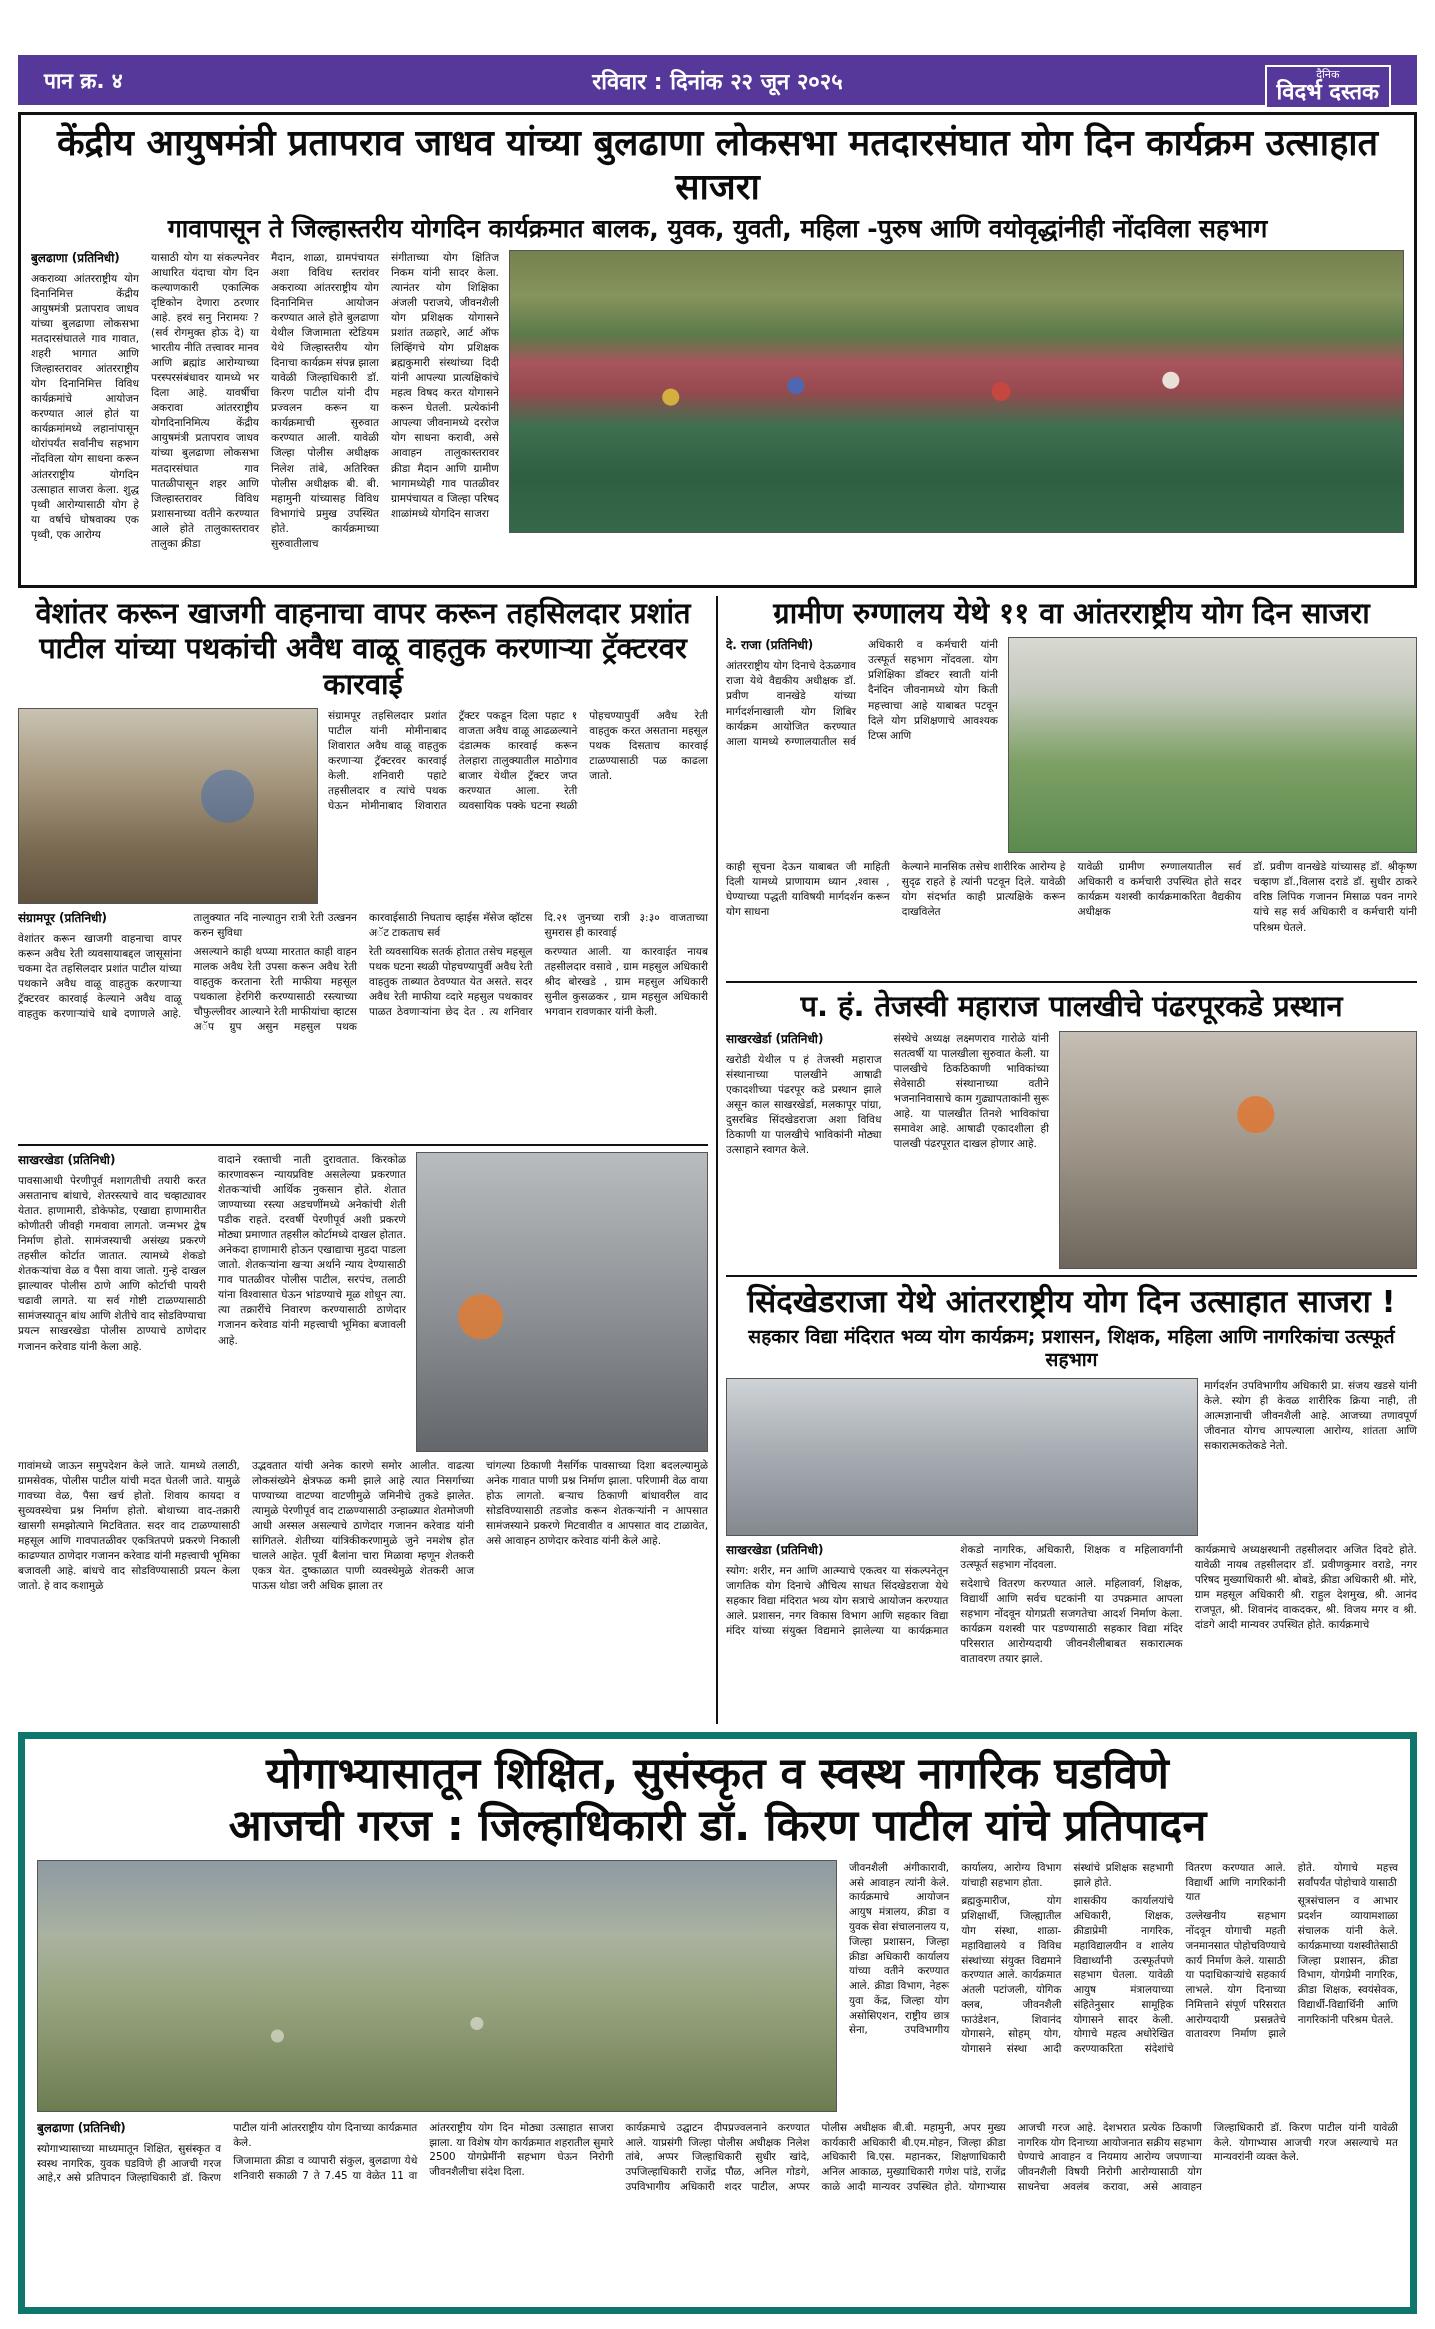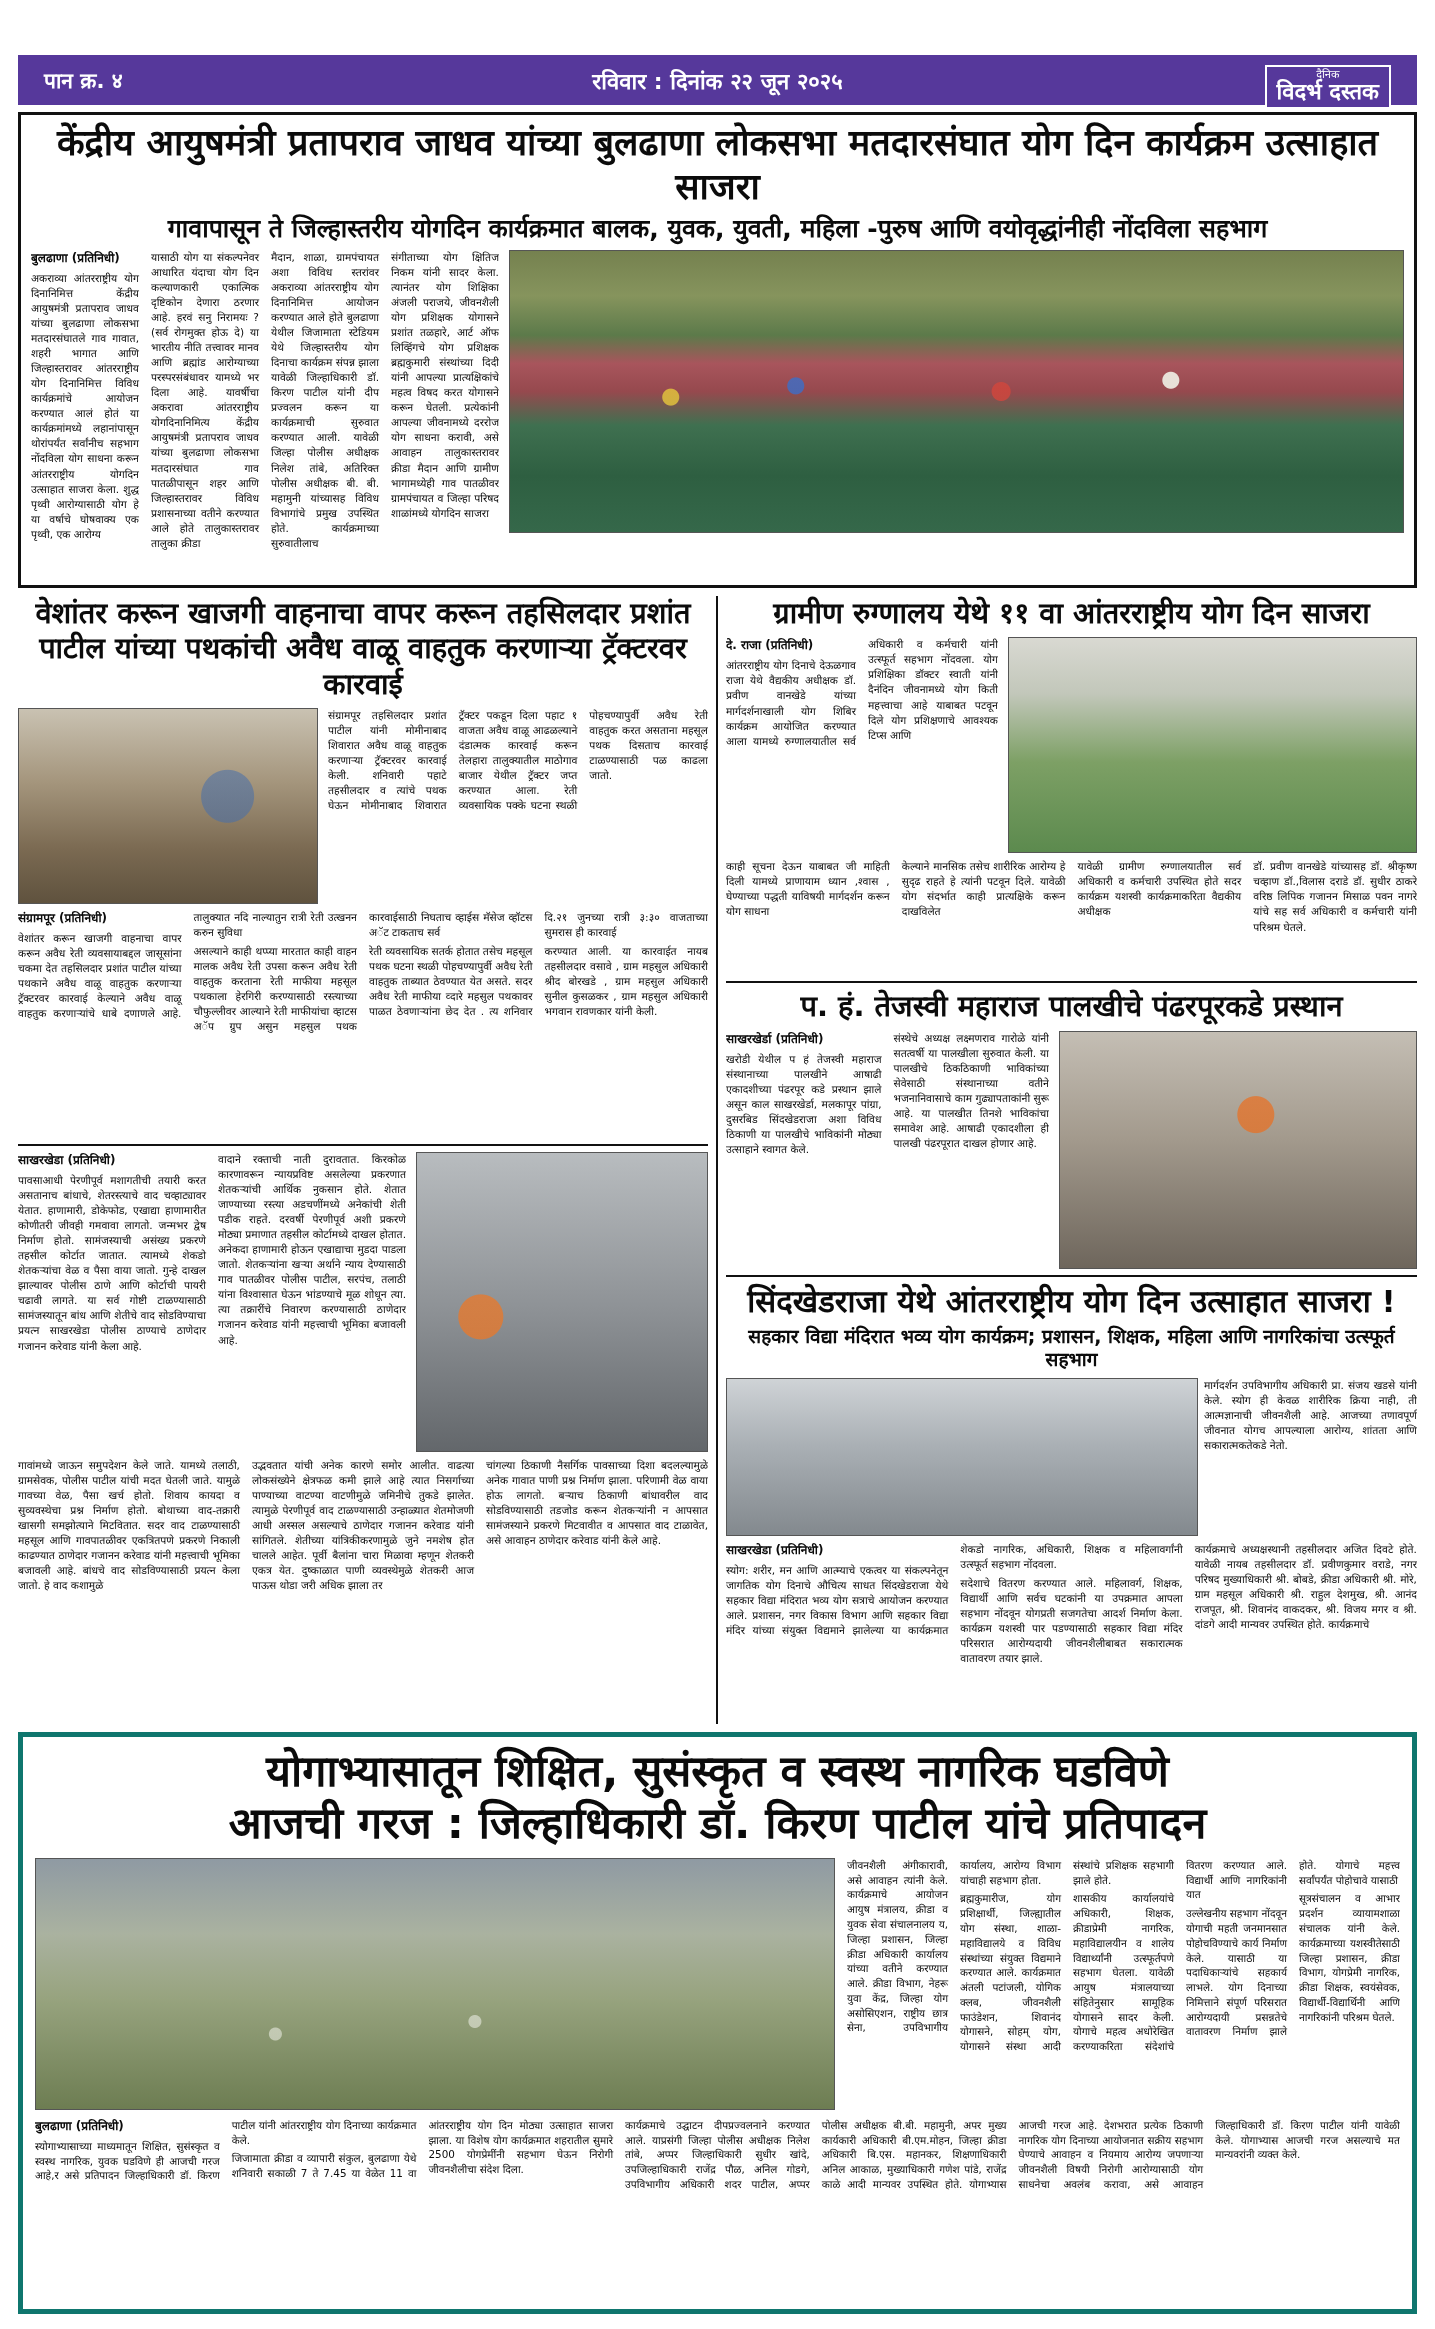--- a/index.html
+++ b/index.html
@@ -72,21 +72,21 @@
      linear-gradient(180deg,#c4beb4 0%,#a39a8d 45%,#6e665c 100%);}
   
   .a6 .headline{font-size:31px;}
   .a6 .subhead{font-size:19px;margin-top:4px;}
   .a6-row{display:flex;gap:6px;margin-top:6px;height:158px;}
   .ph-hall{width:472px;height:100%;
      background-image:linear-gradient(180deg,#cfd3d6 0%,#aab0b5 42%,#83898e 100%);}
   .a6-side{flex:1;column-count:1;height:100%;}
   .a6-bottom{column-count:3;height:168px;margin-top:6px;}
   
-  .box7{border:5px solid #0f766e;margin-top:8px;padding:8px 12px;height:582px;box-sizing:border-box;}
+  .box7{border:7px solid #0f766e;margin-top:8px;padding:8px 12px;height:582px;box-sizing:border-box;}
   .box7 .headline{font-size:43px;}
   .a7-row{display:flex;gap:12px;margin-top:8px;height:252px;}
   .ph-stadium{width:800px;height:100%;
      background-image:
        radial-gradient(circle at 30% 70%, rgba(250,250,245,.5) 0 6px, rgba(0,0,0,0) 7px),
        radial-gradient(circle at 55% 65%, rgba(250,250,245,.5) 0 6px, rgba(0,0,0,0) 7px),
        linear-gradient(180deg,#8f9aa3 0%,#aab2a0 30%,#97a37e 56%,#6d7d52 100%);}
   .a7-side{flex:1;column-count:5;height:100%;font-size:10.4px;}
   .a7-bottom{column-count:7;height:178px;margin-top:8px;font-size:10.4px;}
 </style>

